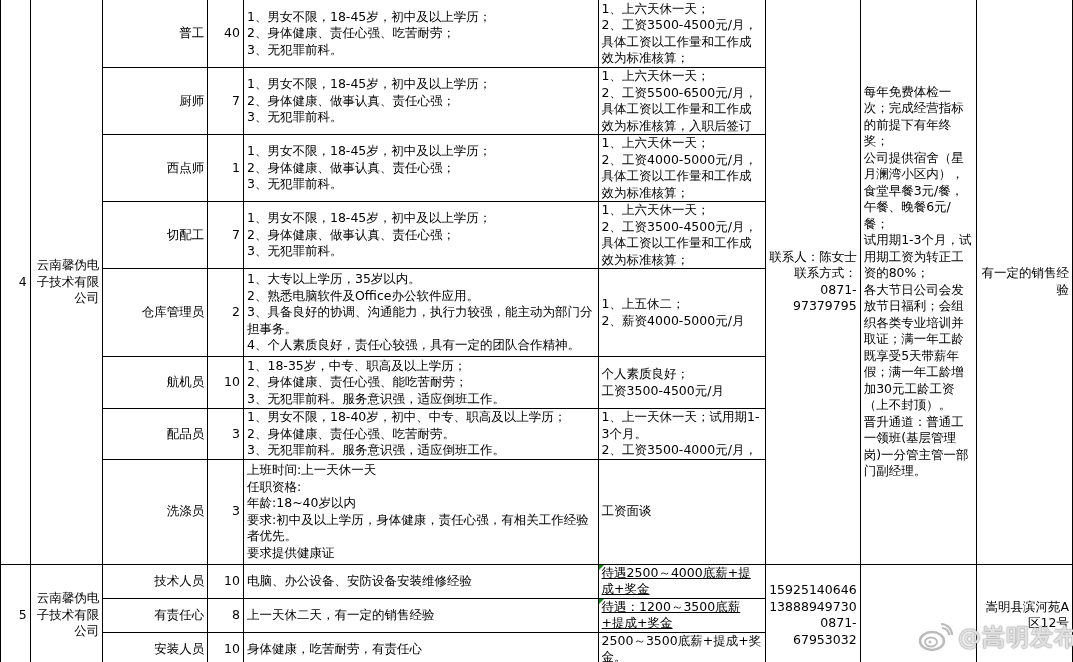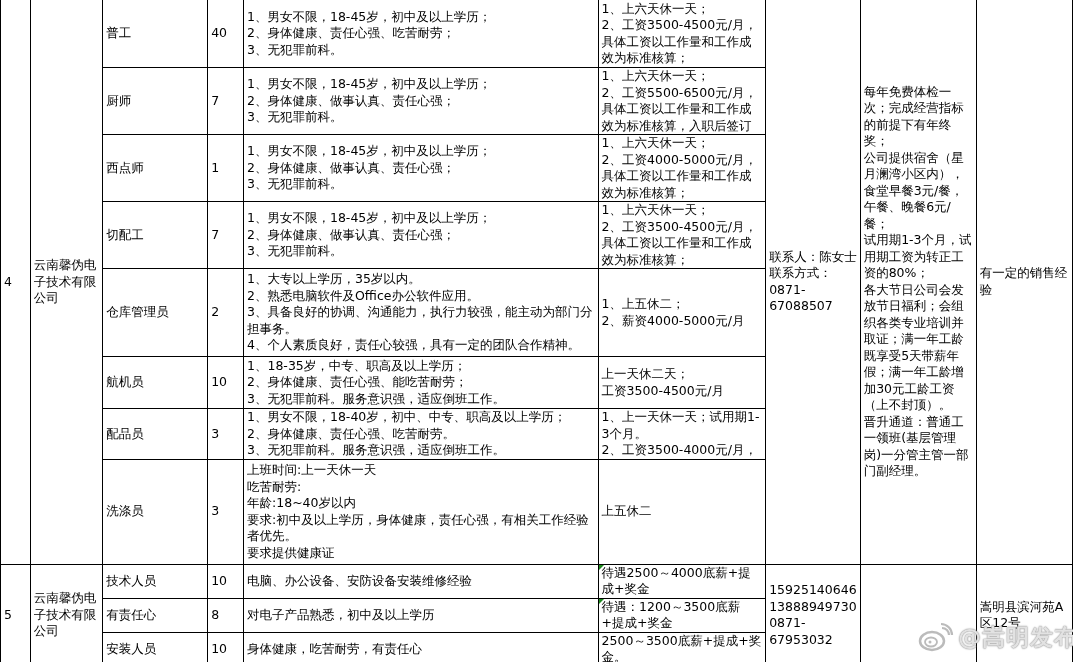--- a/index.html
+++ b/index.html
@@ -1,23 +1,23 @@
 <!DOCTYPE html>
 <html><head>
 <meta charset="utf-8">
 <style>
   html, body { margin: 0; padding: 0; background: #ffffff; }
   body { width: 1073px; height: 662px; overflow: hidden; position: relative;
          font-family: "DejaVu Sans", "Liberation Sans", sans-serif; color: #000; }
   table.sheet { border-collapse: collapse; position: absolute; left: 0; top: -1px; table-layout: fixed; }
   table.sheet td { border: 1.5px solid #000; padding: 0 3px; font-size: 12.5px; line-height: 16.5px;
                    vertical-align: middle; overflow: hidden; }
-  td.c { text-align: left; }
+  td.c { text-align: right; }
   td.l { text-align: left; white-space: pre-line; }
-  .green-mark { position: relative; }
+  .green-mark { position: relative; text-decoration: underline; }
   .green-mark::before { content: ""; position: absolute; left: 0; top: 0; width: 0; height: 0;
                         border-top: 5px solid #1e8a1e; border-right: 5px solid transparent; }
   .watermark { position: absolute; left: 918px; top: 617px; width: 160px; height: 40px;
                display: flex; align-items: center; gap: 4px; pointer-events: none; }
   .watermark .wb-icon { width: 36px; height: 30px; }
   .watermark .wm-text { font-size: 23px; color: rgba(230,230,230,0.95); font-weight: bold;
                         text-shadow: 0 0 2px #9a9a9a, 0 0 1px #888; letter-spacing: 1px; }
 </style>
 </head>
 <body>
@@ -42,21 +42,21 @@
       <td class="c">普工</td>
       <td class="c">40</td>
       <td class="l">1、男女不限，18-45岁，初中及以上学历；
 2、身体健康、责任心强、吃苦耐劳；
 3、无犯罪前科。</td>
       <td class="l">1、上六天休一天；
 2、工资3500-4500元/月，具体工资以工作量和工作成效为标准核算；</td>
       <td class="c" rowspan="8" style="white-space:pre-line">联系人：陈女士
 联系方式：
 0871-
-67088507</td>
+97379795</td>
       <td class="l" rowspan="8">每年免费体检一次；完成经营指标的前提下有年终奖；
 公司提供宿舍（星月澜湾小区内），食堂早餐3元/餐，午餐、晚餐6元/餐；
 试用期1-3个月，试用期工资为转正工资的80%；
 各大节日公司会发放节日福利；会组织各类专业培训并取证；满一年工龄既享受5天带薪年假；满一年工龄增加30元工龄工资（上不封顶）。
 晋升通道：普通工一领班(基层管理岗)一分管主管一部门副经理。</td>
       <td class="c" rowspan="8">有一定的销售经验</td>
     </tr>
     <tr style="height:64px">
       <td class="c">厨师</td>
       <td class="c">7</td>
@@ -93,61 +93,61 @@
 4、个人素质良好，责任心较强，具有一定的团队合作精神。</td>
       <td class="l">1、上五休二；
 2、薪资4000-5000元/月</td>
     </tr>
     <tr style="height:52px">
       <td class="c">航机员</td>
       <td class="c">10</td>
       <td class="l">1、18-35岁，中专、职高及以上学历；
 2、身体健康、责任心强、能吃苦耐劳；
 3、无犯罪前科。服务意识强，适应倒班工作。</td>
-      <td class="l">上一天休二天；
+      <td class="l">个人素质良好；
 工资3500-4500元/月</td>
     </tr>
     <tr style="height:50px">
       <td class="c">配品员</td>
       <td class="c">3</td>
       <td class="l">1、男女不限，18-40岁，初中、中专、职高及以上学历；
 2、身体健康、责任心强、吃苦耐劳。
 3、无犯罪前科。服务意识强，适应倒班工作。</td>
       <td class="l">1、上一天休一天；试用期1-3个月。
 2、工资3500-4000元/月，</td>
     </tr>
     <tr style="height:105px">
       <td class="c">洗涤员</td>
       <td class="c">3</td>
       <td class="l">上班时间:上一天休一天
-吃苦耐劳:
+任职资格:
 年龄:18~40岁以内
 要求:初中及以上学历，身体健康，责任心强，有相关工作经验者优先。
 要求提供健康证</td>
-      <td class="l">上五休二</td>
+      <td class="l">工资面谈</td>
     </tr>
 
     <tr style="height:34px">
       <td class="c" rowspan="3">5</td>
       <td class="c" rowspan="3">云南馨伪电子技术有限公司</td>
       <td class="c">技术人员</td>
       <td class="c">10</td>
       <td class="l">电脑、办公设备、安防设备安装维修经验</td>
       <td class="l green-mark">待遇2500～4000底薪+提成+奖金</td>
       <td class="c" rowspan="3" style="white-space:pre-line">15925140646
 13888949730
 0871-
 67953032</td>
       <td class="l" rowspan="3"></td>
       <td class="c" rowspan="3">嵩明县滨河苑A区12号</td>
     </tr>
     <tr style="height:34px">
       <td class="c">有责任心</td>
       <td class="c">8</td>
-      <td class="l">对电子产品熟悉，初中及以上学历</td>
+      <td class="l">上一天休二天，有一定的销售经验</td>
       <td class="l green-mark">待遇：1200～3500底薪+提成+奖金</td>
     </tr>
     <tr style="height:34px">
       <td class="c">安装人员</td>
       <td class="c">10</td>
       <td class="l">身体健康，吃苦耐劳，有责任心</td>
       <td class="l">2500～3500底薪+提成+奖金。</td>
     </tr>
   </tbody>
 </table>

